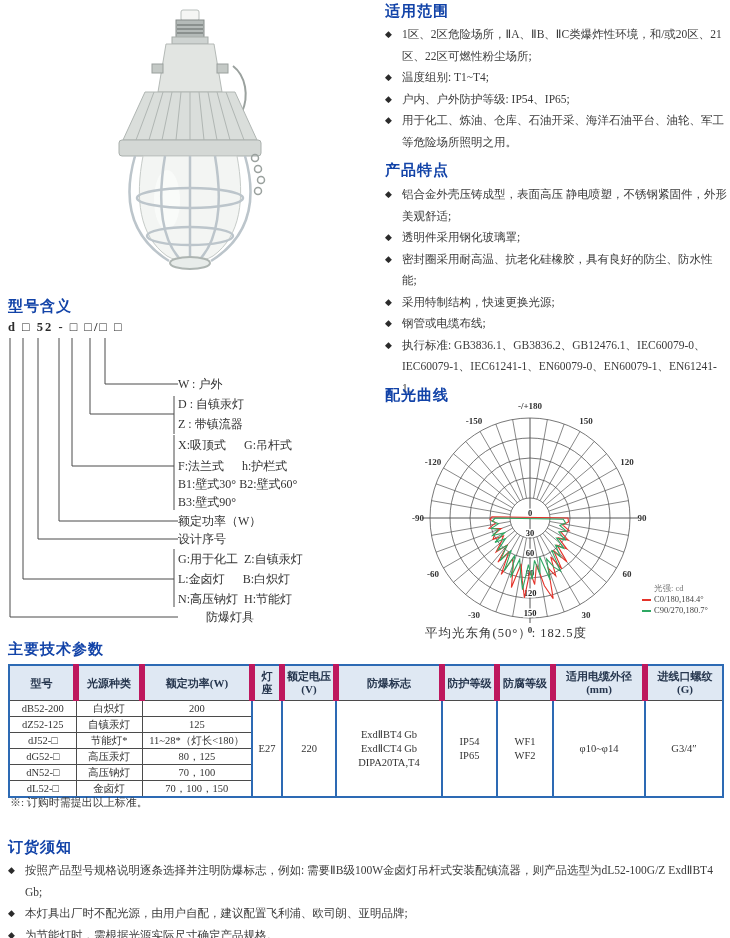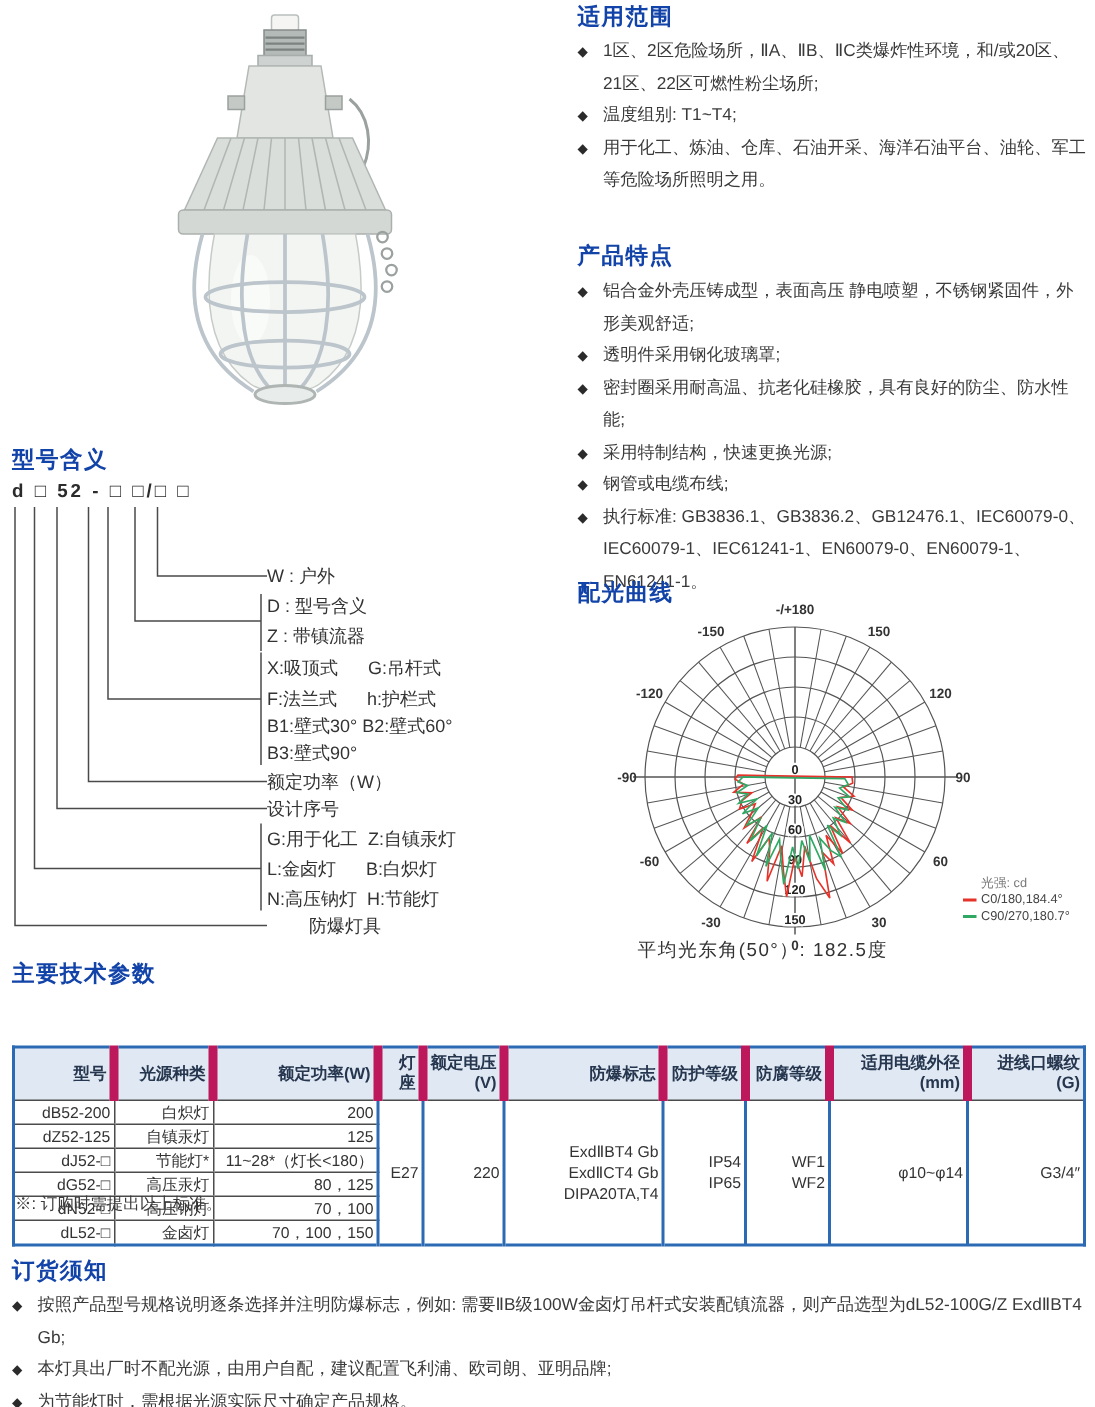--- a/index.html
+++ b/index.html
@@ -1,25 +1,25 @@
 <!DOCTYPE html>
 <html><head>
 <meta charset="utf-8">
 <style>
   html,body{margin:0;padding:0;background:#fff;}
   .page{position:relative;width:730px;height:938px;background:#fff;overflow:hidden;
-        font-family:Liberation Sans, sans-serif;color:#3a3a3a;}
+        font-family:Liberation Serif, serif;color:#3a3a3a;}
   .sec-title{position:absolute;font-size:15px;font-weight:bold;color:#1243a8;letter-spacing:1px;}
   .bullets{position:absolute;margin:0;padding:0;list-style:none;font-size:11.5px;line-height:21.5px;color:#3a3a3a;}
   .bullets li{position:relative;padding-left:17px;margin:0;}
   .bullets li::before{content:"◆";position:absolute;left:0;top:0;font-size:9px;color:#2b2b2b;}
   .model-code{position:absolute;left:8px;top:320px;font-size:12.5px;font-weight:bold;color:#2b2b2b;letter-spacing:2px;}
   .model-label{position:absolute;left:178px;font-size:12px;color:#333;white-space:pre;height:16px;line-height:16px;}
   .params-table{position:absolute;left:8px;top:664px;border-collapse:collapse;table-layout:fixed;width:714px;
-                font-size:10.5px;color:#333;text-align:right;margin-top:33px;}
+                font-size:10.5px;color:#333;text-align:center;}
   .params-table th,.params-table td{padding:0 2px;vertical-align:middle;}
   .params-table{border:2px solid #2d6ab4;}
   .params-table th{background:#dfe8f3;height:34px;font-weight:bold;color:#26364e;font-size:11px;line-height:13px;
                    border-left:6px solid #be185d;border-bottom:1px solid #4b4b4b;}
   .params-table td{height:15px;line-height:14px;border-bottom:1px solid #4b4b4b;border-left:1px solid #4b4b4b;}
   .params-table td.mcell{border-left:2px solid #2d6ab4;}
   .params-table th:first-child,.params-table td:first-child{border-left:none;}
   .tbl-note{position:absolute;left:10px;top:795px;font-size:11px;color:#3a3a3a;}
   .caption{position:absolute;left:425px;top:625px;width:255px;font-size:12.5px;color:#333;letter-spacing:1px;}
   .legend{position:absolute;left:642px;top:583px;font-size:8.5px;line-height:11px;color:#555;}
@@ -67,20 +67,21 @@
     <circle cx="150" cy="150" r="3.5" fill="none" stroke="#9aa19e" stroke-width="1.5"></circle>
     <circle cx="153" cy="161" r="3.5" fill="none" stroke="#9aa19e" stroke-width="1.5"></circle>
     <circle cx="156" cy="172" r="3.5" fill="none" stroke="#9aa19e" stroke-width="1.5"></circle>
     <circle cx="153" cy="183" r="3.5" fill="none" stroke="#9aa19e" stroke-width="1.5"></circle>
   </svg>
 
   <div class="sec-title" style="left:385px;top:2px;">适用范围</div>
   <ul class="bullets" style="left:385px;top:24px;width:340px;">
     <li>1区、2区危险场所，ⅡA、ⅡB、ⅡC类爆炸性环境，和/或20区、21区、22区可燃性粉尘场所;</li>
     <li>温度组别: T1~T4;</li>
+    <li>户内、户外防护等级: IP54、IP65;</li>
     <li>用于化工、炼油、仓库、石油开采、海洋石油平台、油轮、军工等危险场所照明之用。</li>
   </ul>
 
   <div class="sec-title" style="left:385px;top:161px;">产品特点</div>
   <ul class="bullets" style="left:385px;top:184px;width:342px;">
     <li>铝合金外壳压铸成型，表面高压 静电喷塑，不锈钢紧固件，外形美观舒适;</li>
     <li>透明件采用钢化玻璃罩;</li>
     <li>密封圈采用耐高温、抗老化硅橡胶，具有良好的防尘、防水性能;</li>
     <li>采用特制结构，快速更换光源;</li>
     <li>钢管或电缆布线;</li>
@@ -95,21 +96,21 @@
     <line x1="166" y1="58" x2="166" y2="96"></line>
     <polyline points="64,0 64,128 166,128"></polyline>
     <line x1="166" y1="97" x2="166" y2="172"></line>
     <polyline points="51,0 51,183 170,183"></polyline>
     <polyline points="30,0 30,201 170,201"></polyline>
     <polyline points="15,0 15,241 166,241"></polyline>
     <line x1="166" y1="211" x2="166" y2="269"></line>
     <polyline points="2,0 2,279 170,279"></polyline>
   </svg>
   <div class="model-label" style="top:376px;">W : 户外</div>
-  <div class="model-label" style="top:396px;">D : 型号含义</div>
+  <div class="model-label" style="top:396px;">D : 自镇汞灯</div>
   <div class="model-label" style="top:416px;">Z : 带镇流器</div>
   <div class="model-label" style="top:437px;">X:吸顶式      G:吊杆式</div>
   <div class="model-label" style="top:458px;">F:法兰式      h:护栏式</div>
   <div class="model-label" style="top:476px;">B1:壁式30° B2:壁式60°</div>
   <div class="model-label" style="top:494px;">B3:壁式90°</div>
   <div class="model-label" style="top:513px;">额定功率（W）</div>
   <div class="model-label" style="top:531px;">设计序号</div>
   <div class="model-label" style="top:551px;">G:用于化工  Z:自镇汞灯</div>
   <div class="model-label" style="top:571px;">L:金卤灯      B:白炽灯</div>
   <div class="model-label" style="top:591px;">N:高压钠灯  H:节能灯</div>

